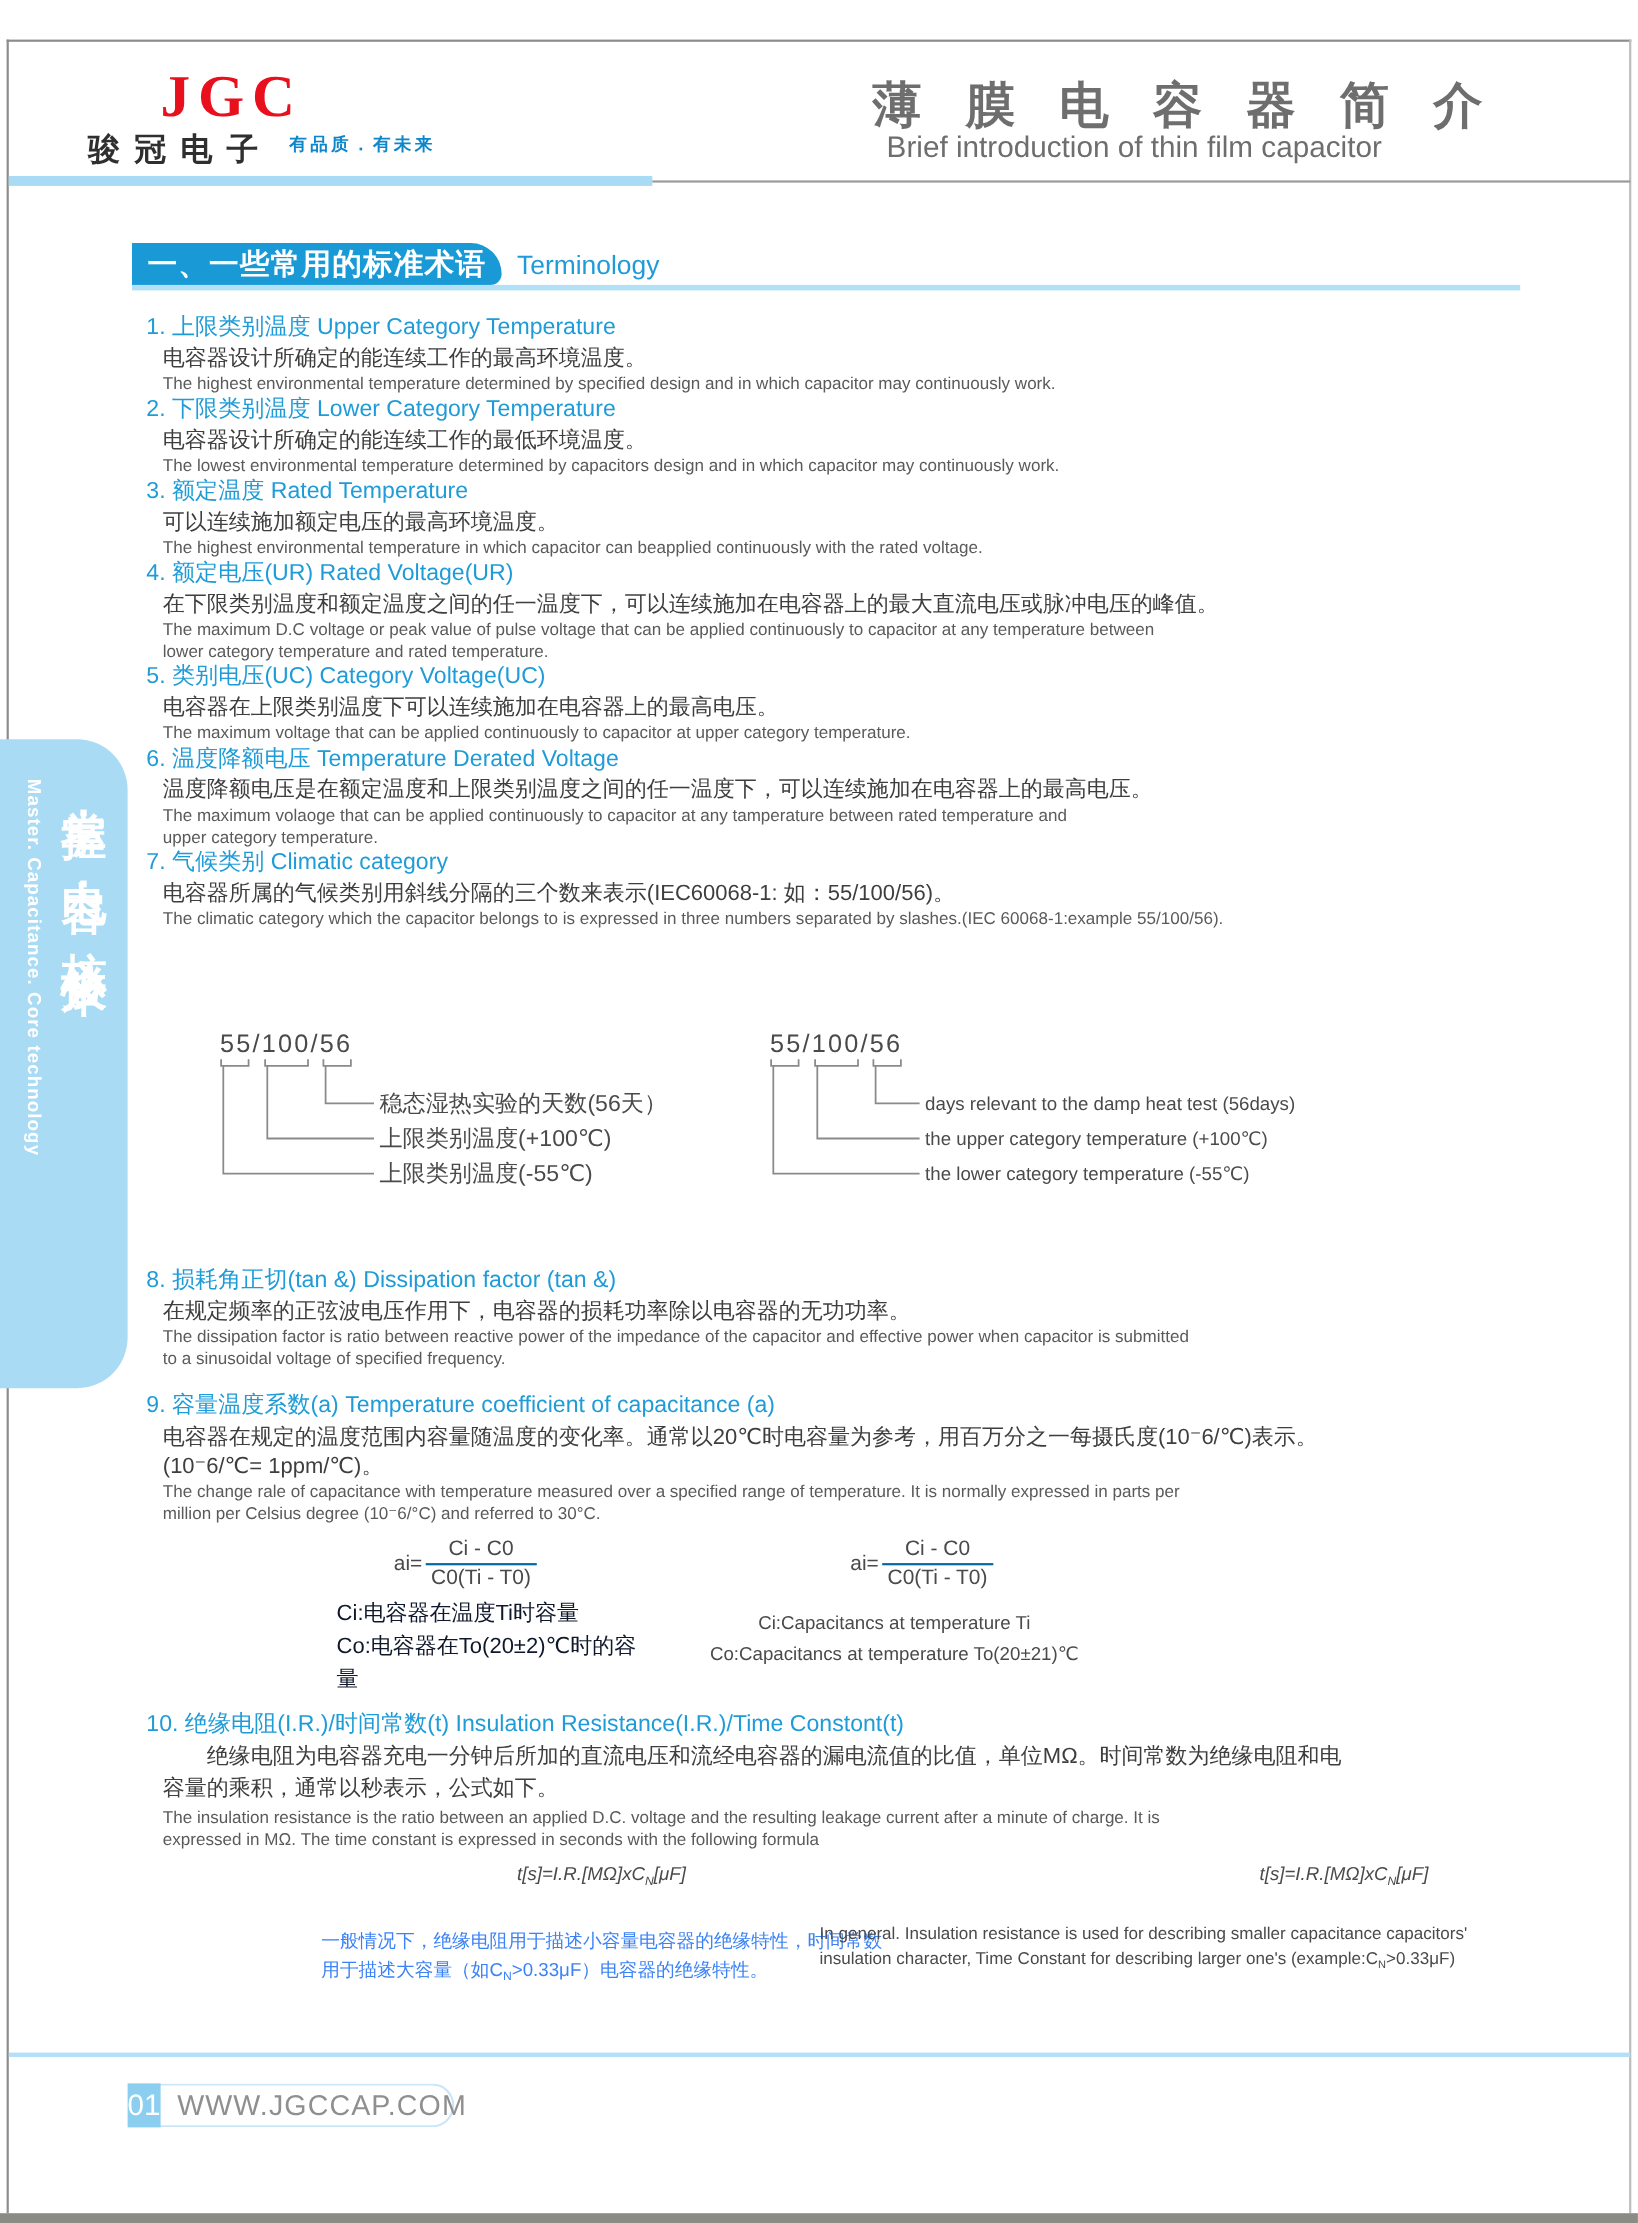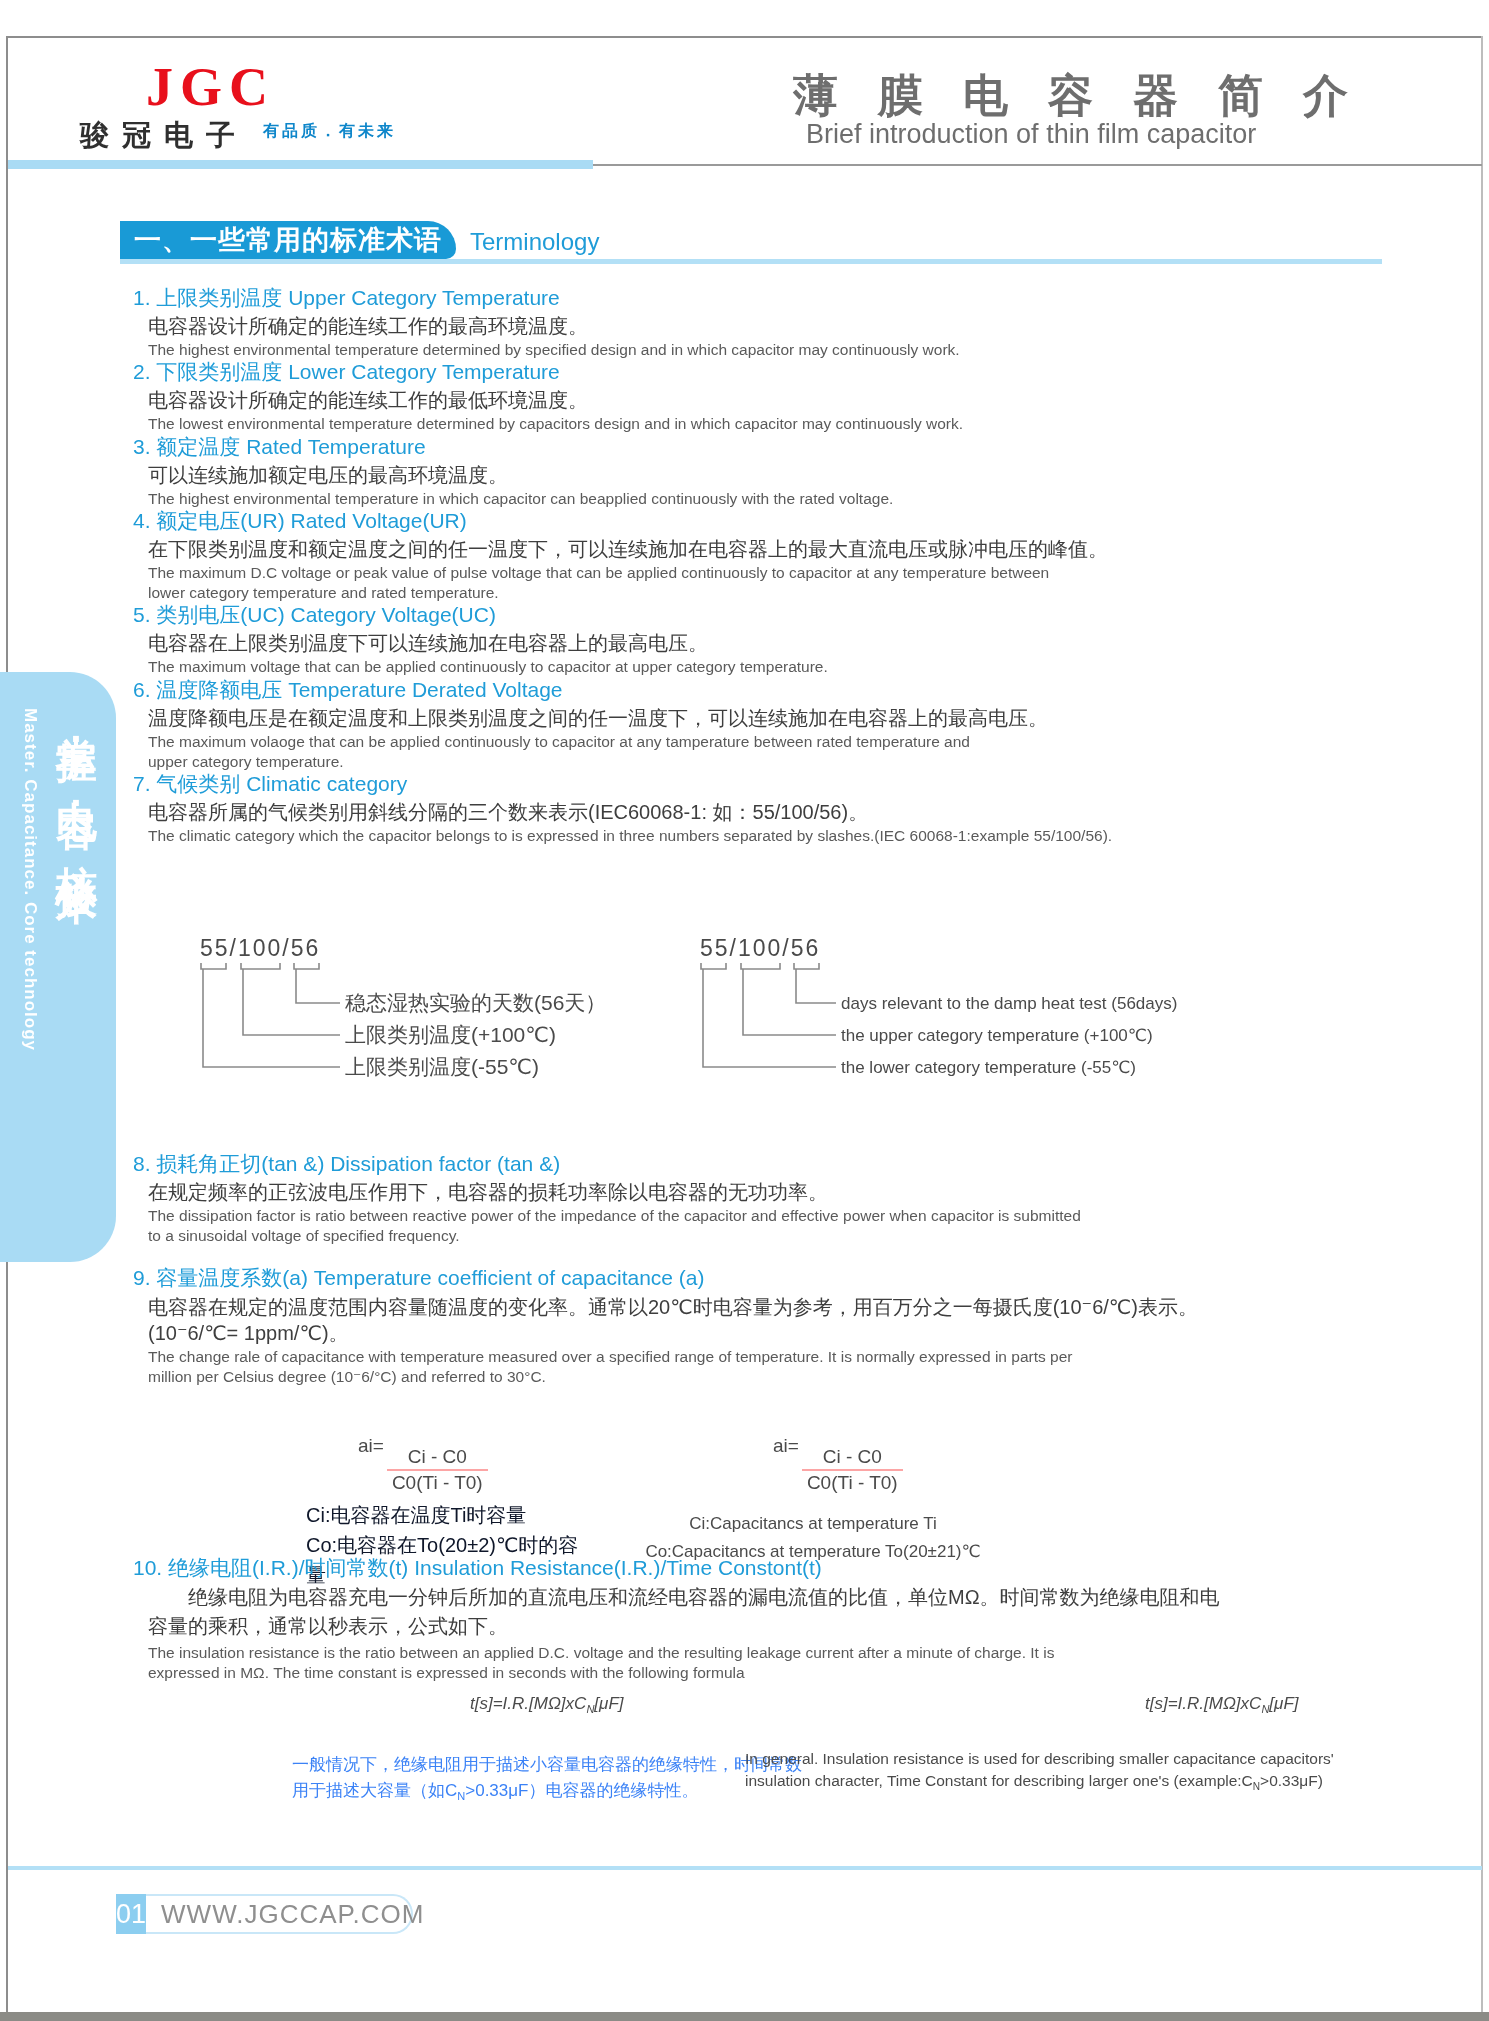--- a/index.html
+++ b/index.html
@@ -59,21 +59,21 @@
   .dia-stroke{stroke:#8a8a8a;stroke-width:1.6;fill:none;}
 
   
   .alpha-block{position:absolute;left:133px;top:1398px;width:1250px;height:150px;}
   .alpha-col-l{position:absolute;left:30px;top:0;width:420px;}
   .alpha-col-r{position:absolute;left:480px;top:0;width:420px;}
   .alpha-formula{font-size:19px;color:#4a4a4a;display:flex;align-items:center;}
   .alpha-col-l .alpha-formula{margin-left:195px;}
   .alpha-col-r .alpha-formula{margin-left:160px;}
   .frac{display:inline-flex;flex-direction:column;text-align:center;margin-left:3px;}
-  .frac .num{border-bottom:2px solid #fca5a5;padding:0 5px 1px 5px;margin-top:48px;}
+  .frac .num{border-bottom:2px solid #0369a1;padding:0 5px 1px 5px;}
   .frac .den{padding:1px 5px 0 5px;}
   .alpha-notes-cn{margin:6px 0 0 143px;font-size:20px;color:#0f172a;line-height:1.5;}
   .alpha-notes-en{margin:16px 0 16px 0;font-size:17px;color:#4a4a4a;line-height:1.65;text-align:center;width:400px;}
 
   
   .term-ten{position:absolute;left:133px;top:1556px;width:1260px;}
   .term-ten .t-en{margin-top:2px;}
 
   
   .tformula{position:absolute;top:1694px;font-size:17px;color:#4a4a4a;font-style:italic;}

